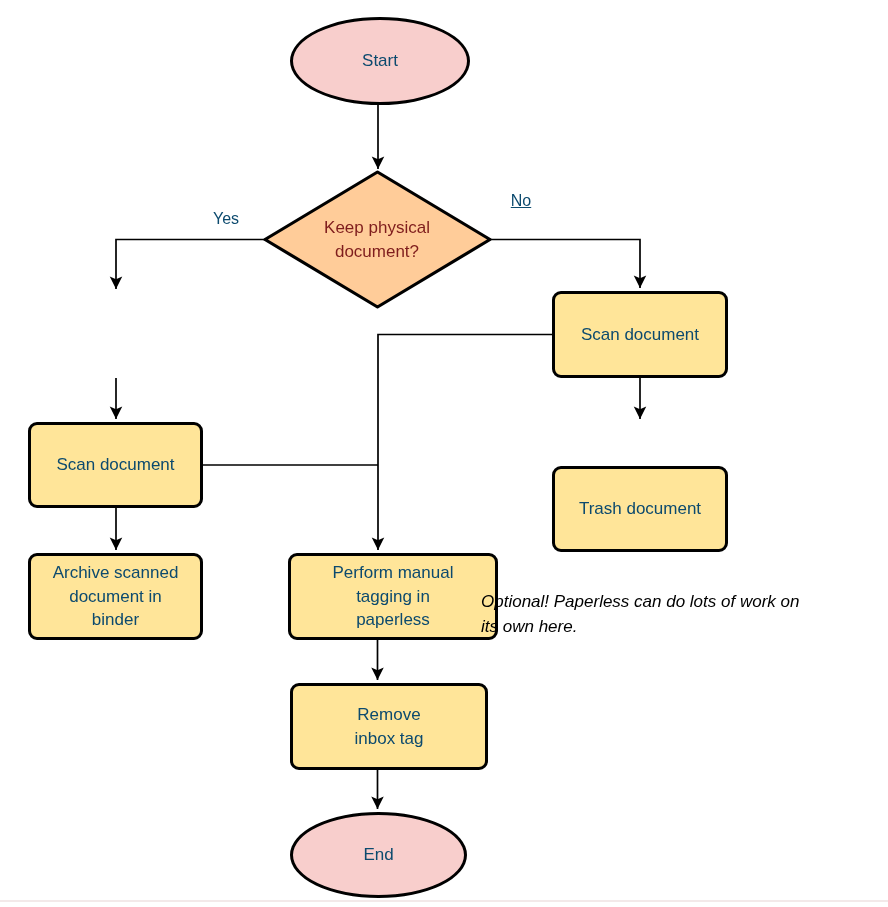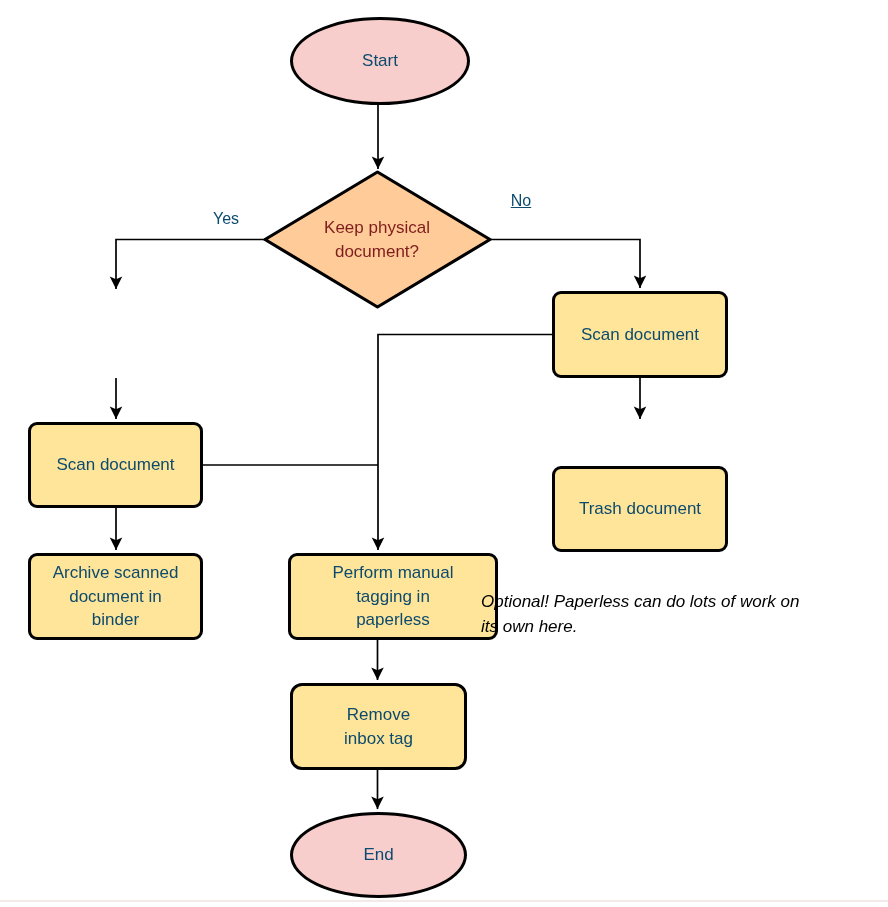--- a/index.html
+++ b/index.html
@@ -153,21 +153,21 @@
 
   <div class="node process" style="left:288px; top:553px; width:210px; height:87px;">
     <span class="label">Perform manual
 tagging in
 paperless</span>
   </div>
 
   <div class="annotation" style="left:481px; top:590px; width:410px;">Optional! Paperless can do lots of work on
 its own here.</div>
 
-  <div class="node process" style="left:290px; top:683px; width:177px; height:87px;border-radius:12px;">
+  <div class="node process" style="left:290px; top:683px; width:198px; height:87px;">
     <span class="label">Remove
 inbox tag</span>
   </div>
 
   <div class="node terminal" style="left:290px; top:812px; width:177px; height:86px;">
     <span class="label">End</span>
   </div>
 
   <div class="bottom-line"></div>
 

